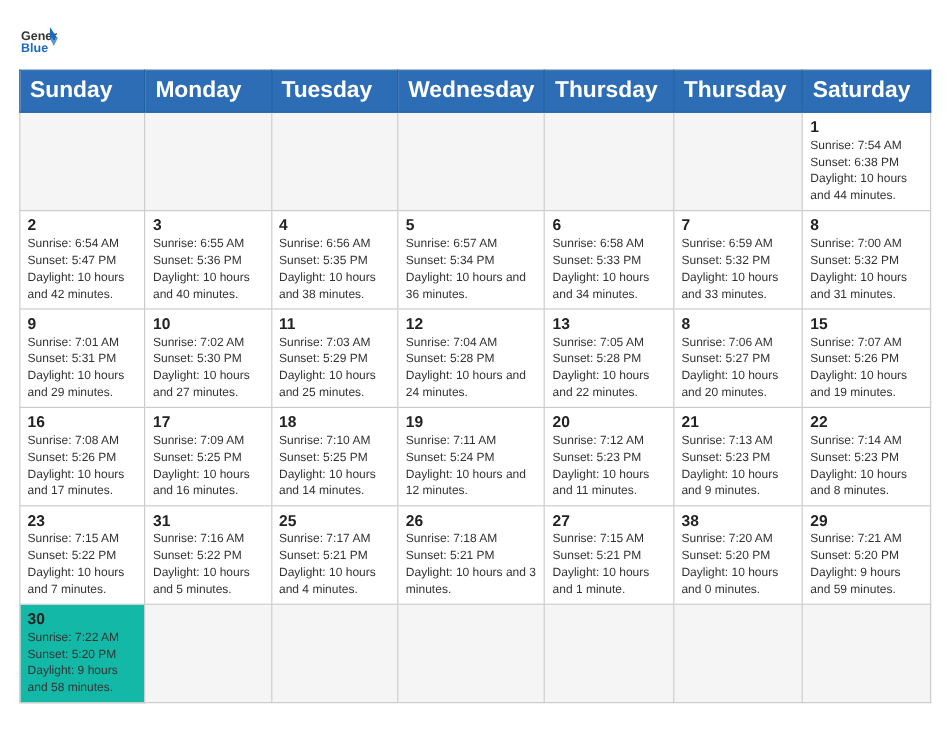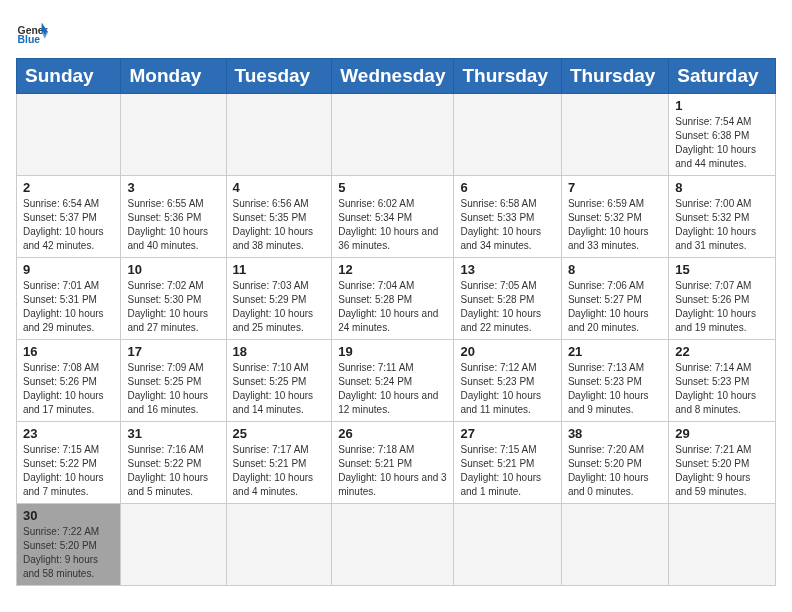--- a/index.html
+++ b/index.html
@@ -70,21 +70,21 @@
     }
     .day-info {
       font-size: 10px;
       color: #333;
       line-height: 1.4;
     }
     .last-row td {
       background: #f5f5f5;
     }
     .last-row td.has-data {
-      background: #a3a3a3;
+      background: #14b8a6;
       margin-top: 16px;
     }
   </style>
 </head>
 <body>
 
 <div class="header">
   <div class="logo">
     <svg class="logo-icon" viewBox="0 0 40 40">
       <text x="2" y="22" font-size="13" font-weight="bold" fill="#333">General</text>
@@ -119,38 +119,38 @@
           <div class="day-number">1</div>
           <div class="day-info">Sunrise: 7:54 AM
 Sunset: 6:38 PM
 Daylight: 10 hours and 44 minutes.</div>
         </td>
       </tr>
       <tr>
         <td>
           <div class="day-number">2</div>
           <div class="day-info">Sunrise: 6:54 AM
-Sunset: 5:37 PM
+Sunset: 5:47 PM
 Daylight: 10 hours and 42 minutes.</div>
         </td>
         <td>
           <div class="day-number">3</div>
           <div class="day-info">Sunrise: 6:55 AM
 Sunset: 5:36 PM
 Daylight: 10 hours and 40 minutes.</div>
         </td>
         <td>
           <div class="day-number">4</div>
           <div class="day-info">Sunrise: 6:56 AM
 Sunset: 5:35 PM
 Daylight: 10 hours and 38 minutes.</div>
         </td>
         <td>
           <div class="day-number">5</div>
-          <div class="day-info">Sunrise: 6:02 AM
+          <div class="day-info">Sunrise: 6:57 AM
 Sunset: 5:34 PM
 Daylight: 10 hours and 36 minutes.</div>
         </td>
         <td>
           <div class="day-number">6</div>
           <div class="day-info">Sunrise: 6:58 AM
 Sunset: 5:33 PM
 Daylight: 10 hours and 34 minutes.</div>
         </td>
         <td>

